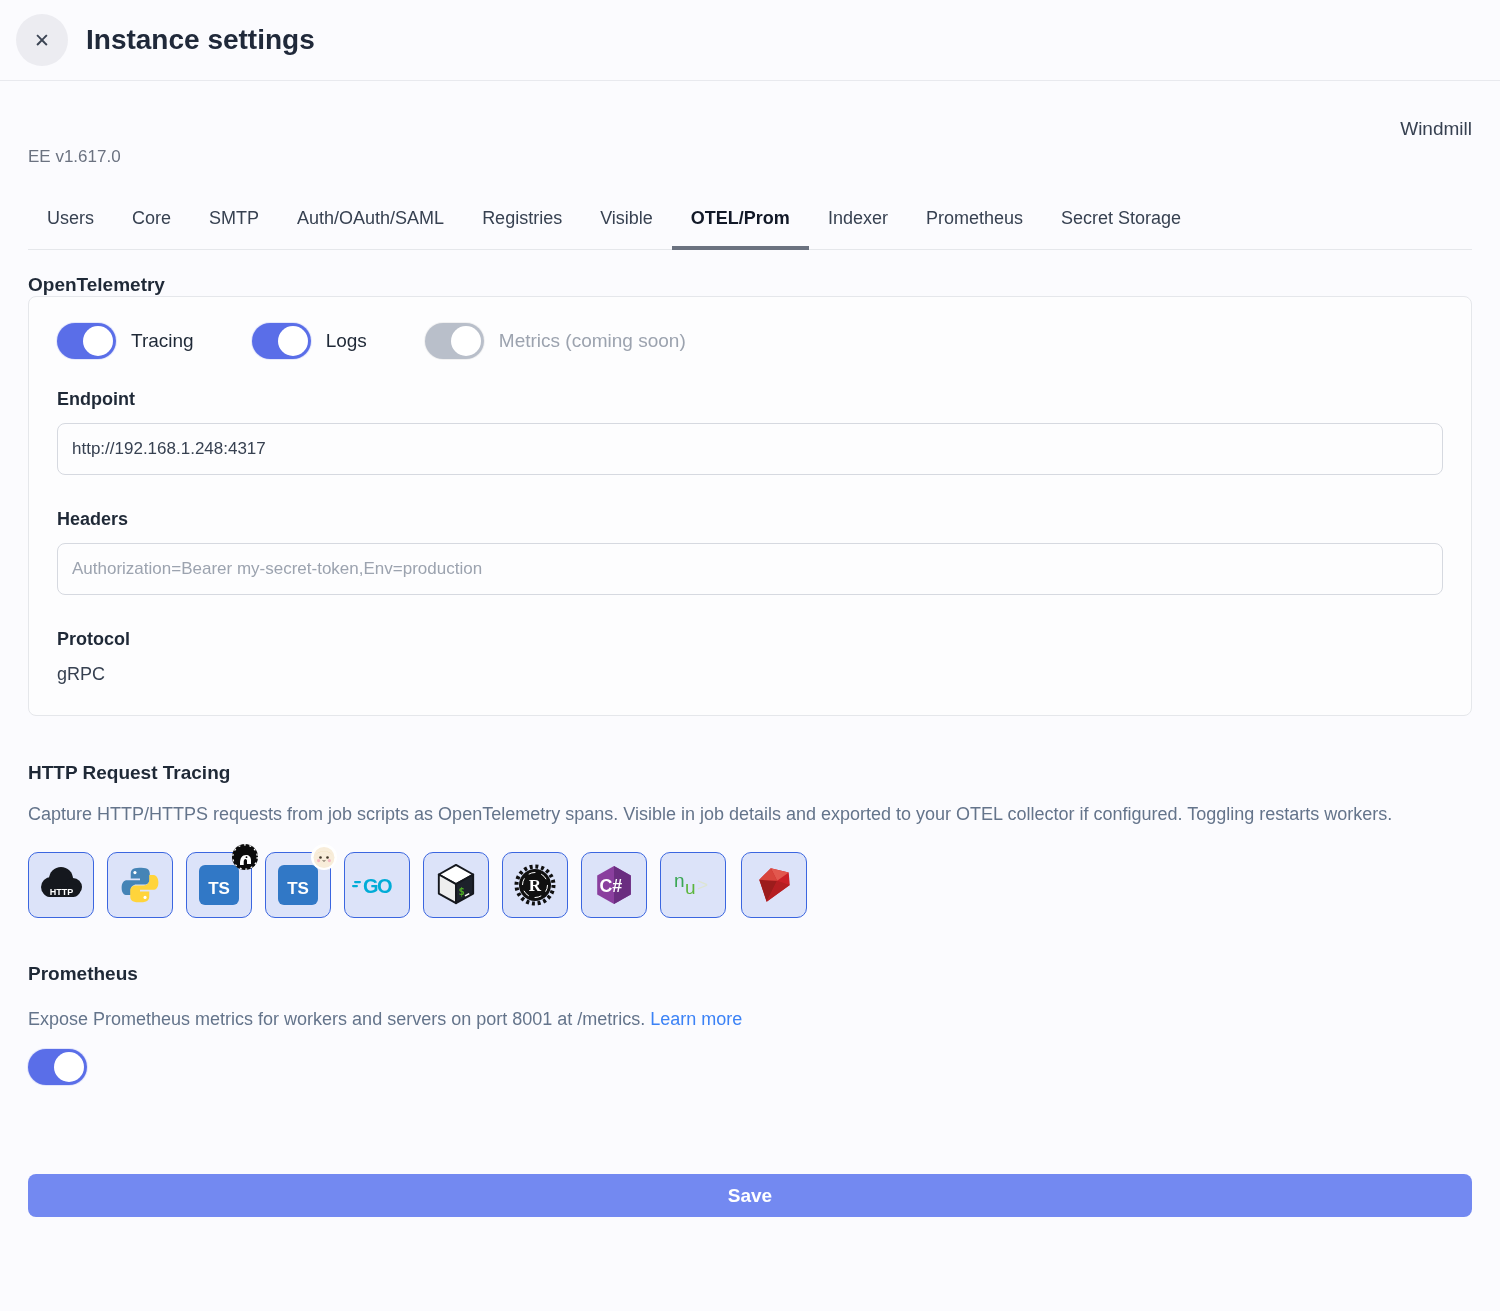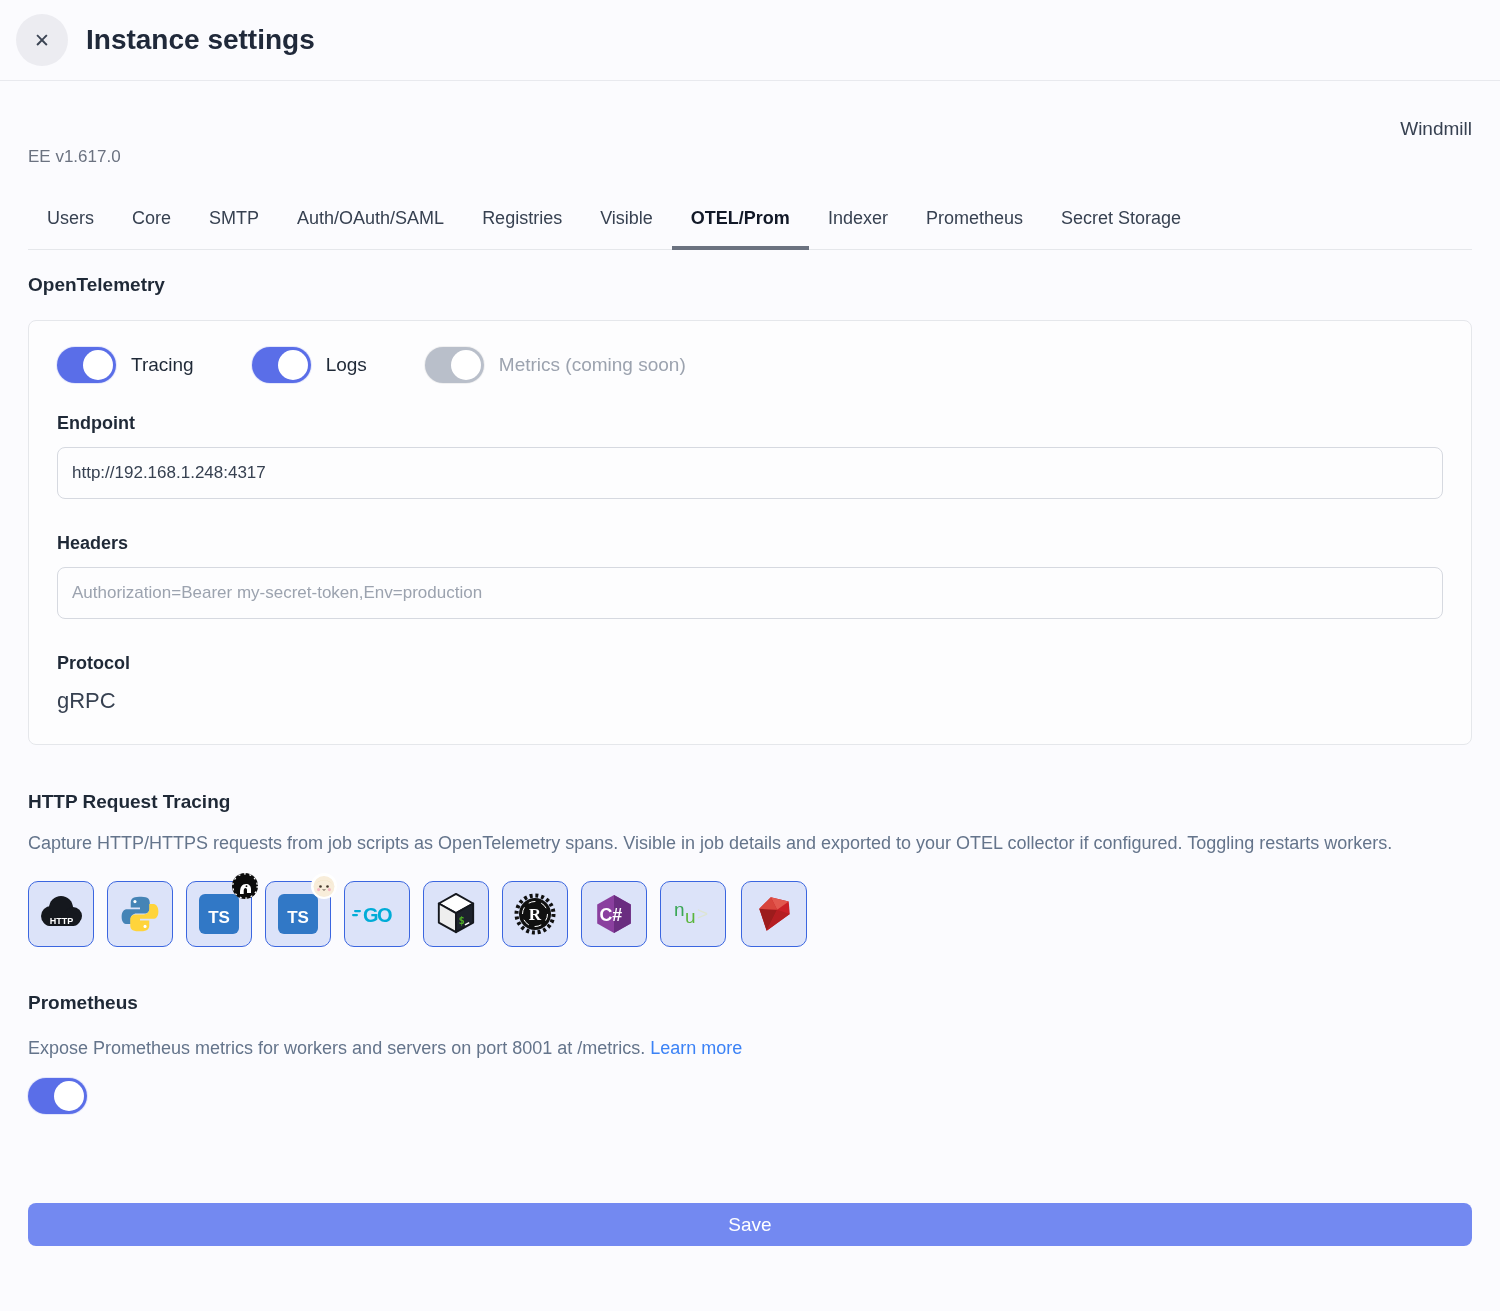--- a/index.html
+++ b/index.html
@@ -32,21 +32,21 @@
     background: none; border: none; cursor: pointer; font-family: inherit;
     font-size: 18px; color: #374151; padding: 12px 19px 17px 19px;
     border-bottom: 4px solid transparent; margin-bottom: -1px; white-space: nowrap;
   }
   .tab.active { font-weight: bold; color: #111827; border-bottom-color: #6b7280; }
 
   
   .section-heading { font-size: 19px; font-weight: bold; color: #1f2937; }
   .otel-heading { margin-top: 24px; }
   .otel-box {
-    margin-top: 24px; border: 1px solid #e5e7eb; border-radius: 8px;
+    border: 1px solid #e5e7eb; border-radius: 8px;
     background: #fdfdfe; padding: 26px 28px 30px 28px;
   }
   .toggle-row { display: flex; align-items: center; }
   .toggle {
     width: 59px; height: 36px; border-radius: 18px; border: none; cursor: pointer;
     background: #5a6ee8; position: relative; flex: none;
     box-shadow: 0 0 0 1px rgba(90,110,232,0.15);
   }
   .toggle::after {
     content: ''; position: absolute; top: 3px; right: 3px;
@@ -59,21 +59,21 @@
 
   .field-label { font-size: 18px; font-weight: bold; color: #1f2937; }
   .mt-30 { margin-top: 30px; }
   .mt-34 { margin-top: 34px; }
   .text-input {
     margin-top: 13px; width: 100%; height: 52px; border: 1px solid #d6d9e0;
     border-radius: 8px; background: #fdfdfe; padding: 0 14px;
     font-family: inherit; font-size: 17px; color: #374151;
   }
   .text-input::placeholder { color: #9ca3af; }
-  .protocol-value { margin-top: 14px; font-size: 22px; color: #374151; }
+  .protocol-value { margin-top: 14px; font-size: 18px; color: #374151; }
 
   
   .tracing-heading { margin-top: 46px; }
   .section-desc { margin-top: 17px; font-size: 18px; line-height: 27px; color: #64748b; max-width: 1420px; }
   .enabled-row { margin-top: 15px; display:flex; align-items:center; }
 
   .lang-row { margin-top: 24px; display: flex; }
   .lang {
     width: 66px; height: 66px; border-radius: 10px; cursor: pointer;
     background: #dce3f9; border: 1.5px solid #3b66e0;
@@ -86,21 +86,21 @@
   
   .prom-heading { margin-top: 45px; }
   .prom-desc { margin-top: 21px; }
   .link { color: #3b82f6; text-decoration: none; cursor: pointer; }
   .prom-toggle { margin-top: 16px; }
 
   
   .save-btn {
     margin-top: 85px; width: 100%; height: 43px; border: none; border-radius: 8px;
     background: #7389f1; color: #ffffff; font-family: inherit;
-    font-size: 19px; font-weight: normal; cursor: pointer;
+    font-size: 19px; font-weight: bold; cursor: pointer;
   }
 </style>
 </head>
 <body>
 
 <div class="topbar">
   <button class="close-btn">
     <span>✕</span>
   </button>
   <div class="page-title">Instance settings</div>

